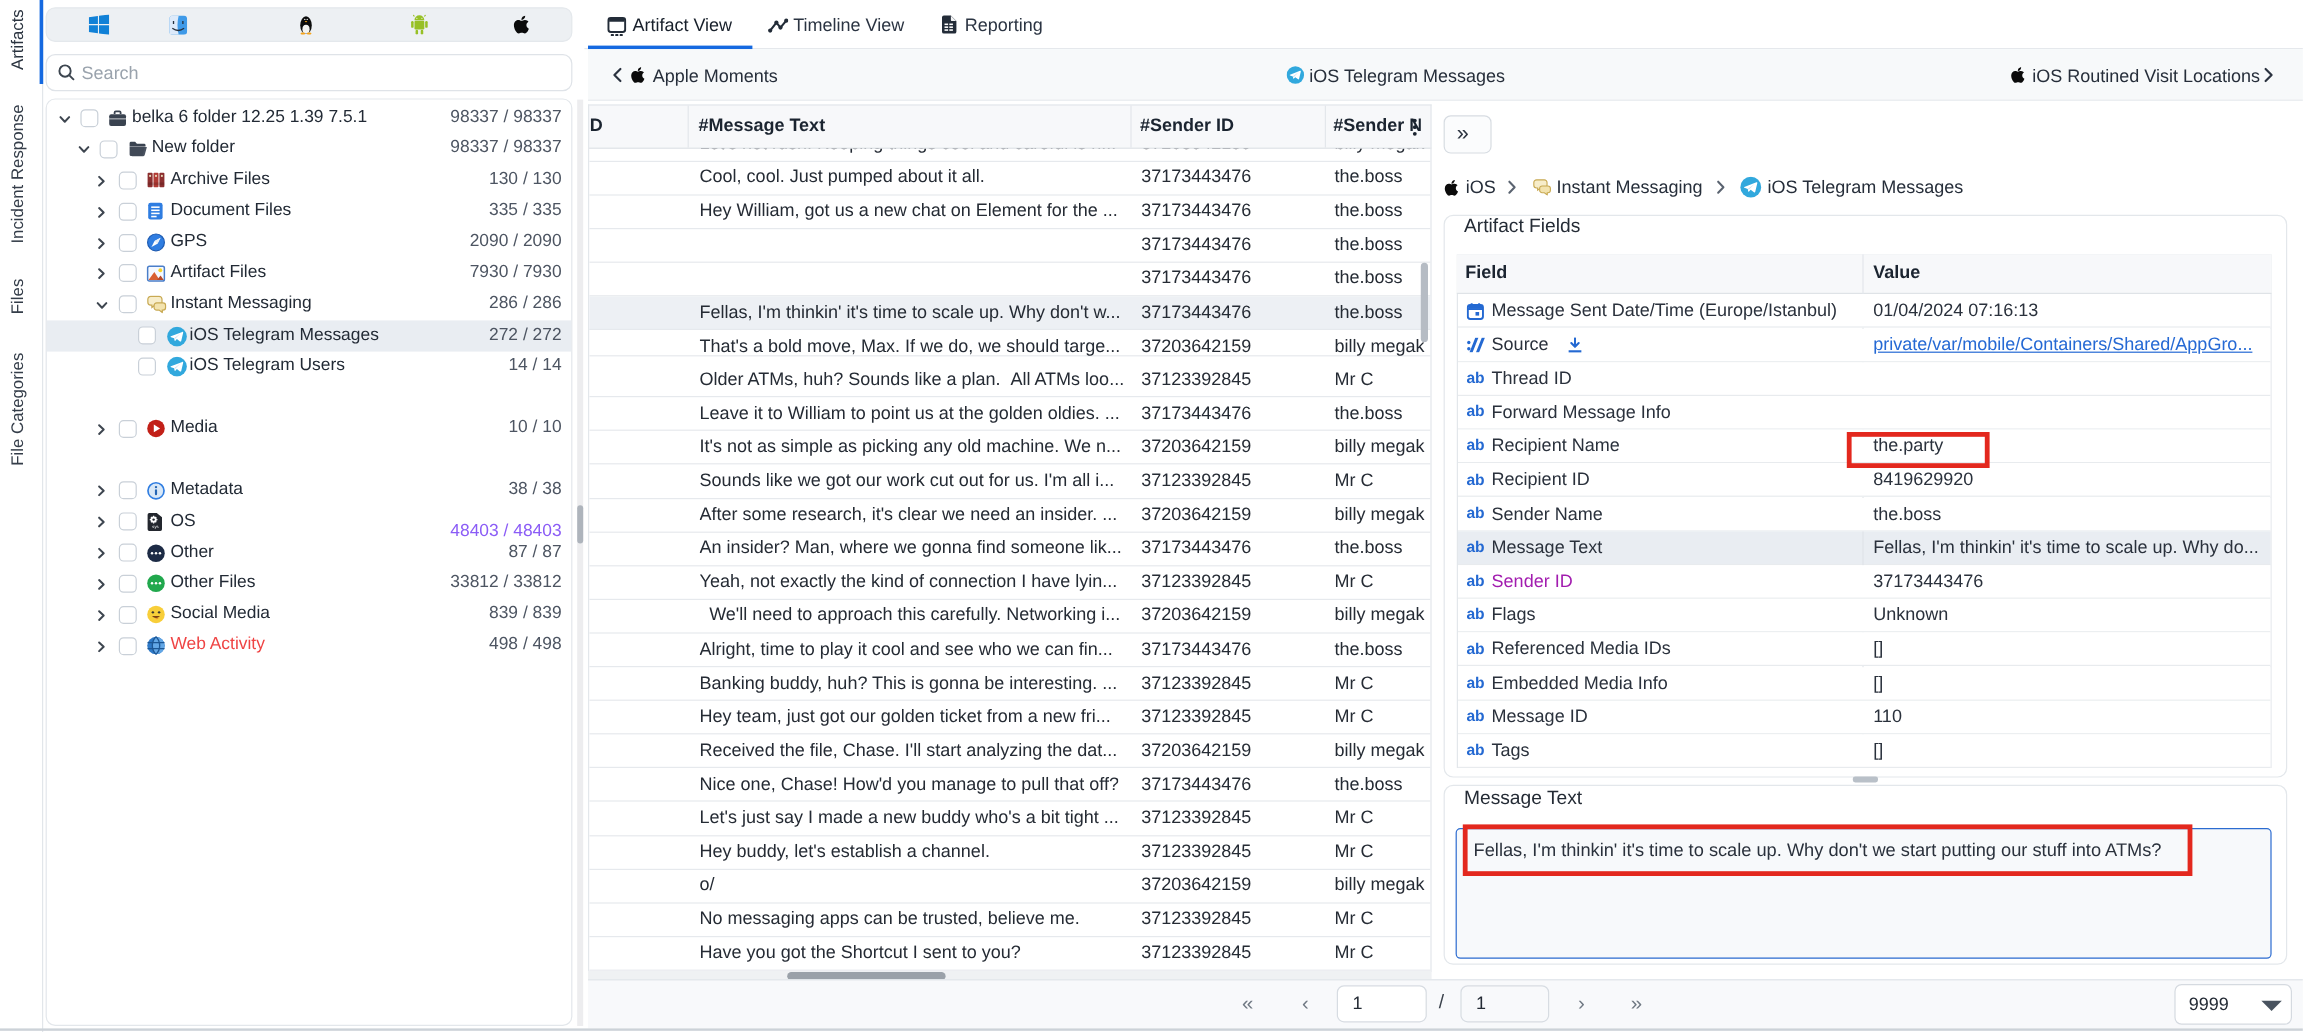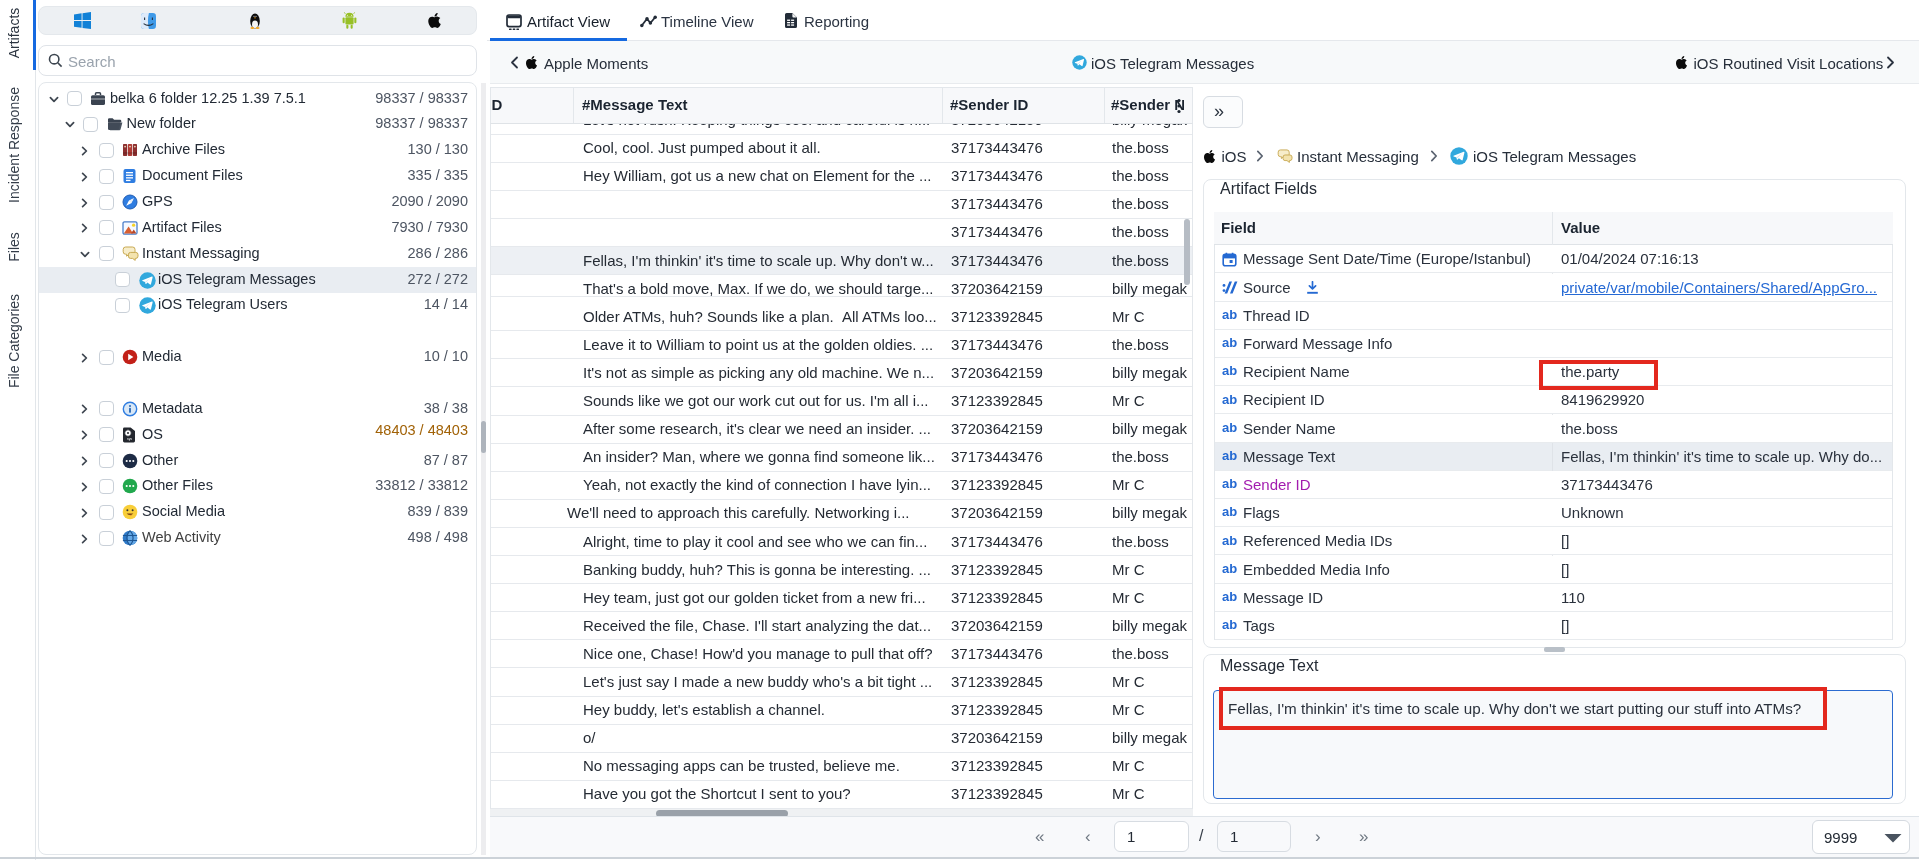--- a/index.html
+++ b/index.html
@@ -253,21 +253,21 @@
           <path d="M1 2 a1.4 1.4 0 0 1 1.4-1.4 h6.2 L13 4 v10 a1.4 1.4 0 0 1-1.4 1.4 H2.4 A1.4 1.4 0 0 1 1 14 z" fill="#23272e"></path>
           <circle cx="6" cy="6" r="2.6" fill="#fff"></circle>
           <circle cx="6" cy="6" r="1" fill="#23272e"></circle>
           <g stroke="#fff" stroke-width="1.1">
             <path d="M6 2.8 v1 M6 8.2 v1 M2.8 6 h1 M8.2 6 h1 M3.8 3.8 l.7.7 M7.5 7.5 l.7.7 M8.2 3.8 l-.7.7 M4.5 7.5 l-.7.7"></path>
           </g>
           <text x="7.5" y="13.4" font-size="3.4" fill="#fff" text-anchor="middle" font-family="Liberation Sans">sys</text>
         </svg>
       </div>
 <div class="txt" style="left:103.0px;top:3.5px;font-size:14.5px;color:#222a35;">OS</div>
-<div class="txt" style="right:8px;top:0;font-size:14.5px;color:#a16207;">48403 / 48403</div>
+<div class="txt" style="right:8px;top:13px;font-size:14.5px;color:#8b5cf6;">48403 / 48403</div>
 </div>
 <div class="abs" style="left:0;top:365.0px;width:437px;height:25.9px;">
 <svg class="abs" style="left:41.0px;top:8px;" width="9" height="10" viewBox="0 0 9 10">
         <path d="M2.6 1.4 L6.4 5 L2.6 8.6" fill="none" stroke="#3e4650" stroke-width="1.7" stroke-linecap="round" stroke-linejoin="round"></path>
       </svg>
 <div class="abs" style="left:59.5px;top:5px;width:15px;height:15px;border:1.5px solid #c9d0d8;border-radius:4px;background:#fff;"></div>
 <div class="abs" style="left:83.0px;top:4.5px;">
         <svg width="16" height="16" viewBox="0 0 16 16">
           <circle cx="8" cy="8" r="7.3" fill="#1d2b45"></circle>
           <circle cx="4.7" cy="8" r="1.05" fill="#fff"></circle>
@@ -317,21 +317,21 @@
       </svg>
 <div class="abs" style="left:59.5px;top:5px;width:15px;height:15px;border:1.5px solid #c9d0d8;border-radius:4px;background:#fff;"></div>
 <div class="abs" style="left:83.0px;top:4.5px;">
         <svg width="16" height="16" viewBox="0 0 16 16">
           <circle cx="8" cy="8" r="7.3" fill="#2e79c7"></circle>
           <path d="M8 .7 a7.3 7.3 0 0 1 0 14.6 a11 11 0 0 1 0-14.6 z" fill="#63a7e6"></path>
           <path d="M.9 5.5 h14.2 M.9 10.5 h14.2" stroke="#1d5795" stroke-width="1.1"></path>
           <path d="M8 .7 a10.2 10.2 0 0 1 0 14.6 M8 .7 a10.2 10.2 0 0 0 0 14.6" stroke="#1d5795" stroke-width="1.1" fill="none"></path>
         </svg>
       </div>
-<div class="txt" style="left:103.0px;top:3.5px;font-size:14.5px;color:#404040;">Web Activity</div>
+<div class="txt" style="left:103.0px;top:3.5px;font-size:14.5px;color:#ef4444;">Web Activity</div>
 <div class="txt" style="right:8px;top:3.5px;font-size:14.5px;color:#4d5562;">498 / 498</div>
 </div>
 </div>
 <div class="abs" style="left:480.5px;top:83px;width:5.5px;height:772px;background:#ededef;"></div>
 <div class="abs" style="left:480.5px;top:421px;width:5.5px;height:32px;background:#aeb4bc;border-radius:3px;"></div>
 <div class="abs" style="left:487px;top:0;width:1432px;height:41px;background:#fff;border-bottom:1px solid #e5e8ec;"></div>
 <div class="abs" style="left:490px;top:37.5px;width:136.5px;height:3.5px;background:#1569e0;"></div>
 <svg class="abs" style="left:505.5px;top:13.5px;" width="16" height="16" viewBox="0 0 16 16">
     <rect x="1" y="1" width="14" height="11.6" rx="2" fill="none" stroke="#232c38" stroke-width="1.7"></rect>
     <path d="M1.6 1.6 h12.8 v2.6 h-12.8 z" fill="#232c38"></path>
@@ -466,21 +466,21 @@
 <div class="txt" style="left:92px;top:4.5px;font-size:15px;color:#252b34;max-width:358px;overflow:hidden;">An insider? Man, where we gonna find someone lik...</div>
 <div class="txt" style="left:460px;top:4.5px;font-size:15px;color:#252b34;">37173443476</div>
 <div class="txt" style="left:621px;top:4.5px;font-size:15px;color:#252b34;">the.boss</div>
 </div>
 <div class="abs" style="left:0;top:347.8px;width:703px;height:28.1px;border-bottom:1px solid #e6e9ed;">
 <div class="txt" style="left:92px;top:4.5px;font-size:15px;color:#252b34;max-width:358px;overflow:hidden;">Yeah, not exactly the kind of connection I have lyin...</div>
 <div class="txt" style="left:460px;top:4.5px;font-size:15px;color:#252b34;">37123392845</div>
 <div class="txt" style="left:621px;top:4.5px;font-size:15px;color:#252b34;">Mr C</div>
 </div>
 <div class="abs" style="left:0;top:375.9px;width:703px;height:28.1px;border-bottom:1px solid #e6e9ed;">
-<div class="txt" style="left:76px;top:4.5px;font-size:15px;color:#252b34;max-width:358px;overflow:hidden;">We'll need to approach this carefully. Networking i...</div>
+<div class="txt" style="left:100px;top:4.5px;font-size:15px;color:#252b34;max-width:358px;overflow:hidden;">We'll need to approach this carefully. Networking i...</div>
 <div class="txt" style="left:460px;top:4.5px;font-size:15px;color:#252b34;">37203642159</div>
 <div class="txt" style="left:621px;top:4.5px;font-size:15px;color:#252b34;">billy megak</div>
 </div>
 <div class="abs" style="left:0;top:404.0px;width:703px;height:28.1px;border-bottom:1px solid #e6e9ed;">
 <div class="txt" style="left:92px;top:4.5px;font-size:15px;color:#252b34;max-width:358px;overflow:hidden;">Alright, time to play it cool and see who we can fin...</div>
 <div class="txt" style="left:460px;top:4.5px;font-size:15px;color:#252b34;">37173443476</div>
 <div class="txt" style="left:621px;top:4.5px;font-size:15px;color:#252b34;">the.boss</div>
 </div>
 <div class="abs" style="left:0;top:432.1px;width:703px;height:28.1px;border-bottom:1px solid #e6e9ed;">
 <div class="txt" style="left:92px;top:4.5px;font-size:15px;color:#252b34;max-width:358px;overflow:hidden;">Banking buddy, huh? This is gonna be interesting. ...</div>

